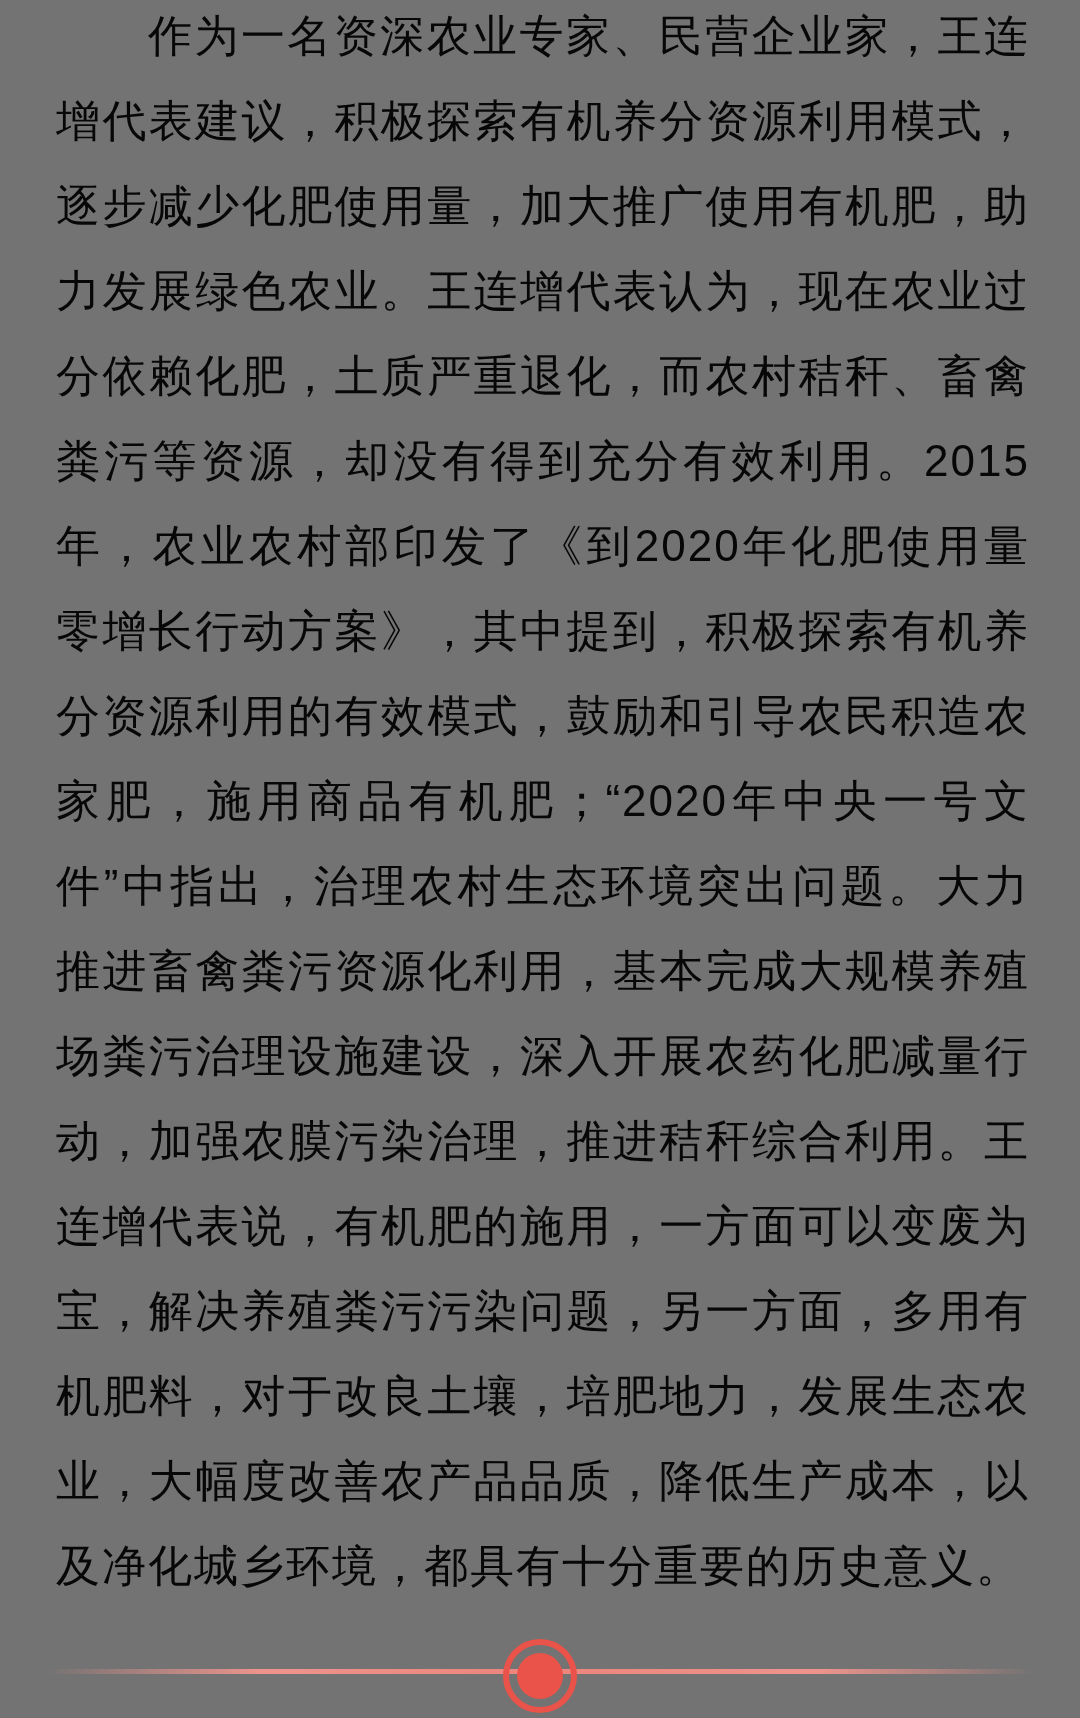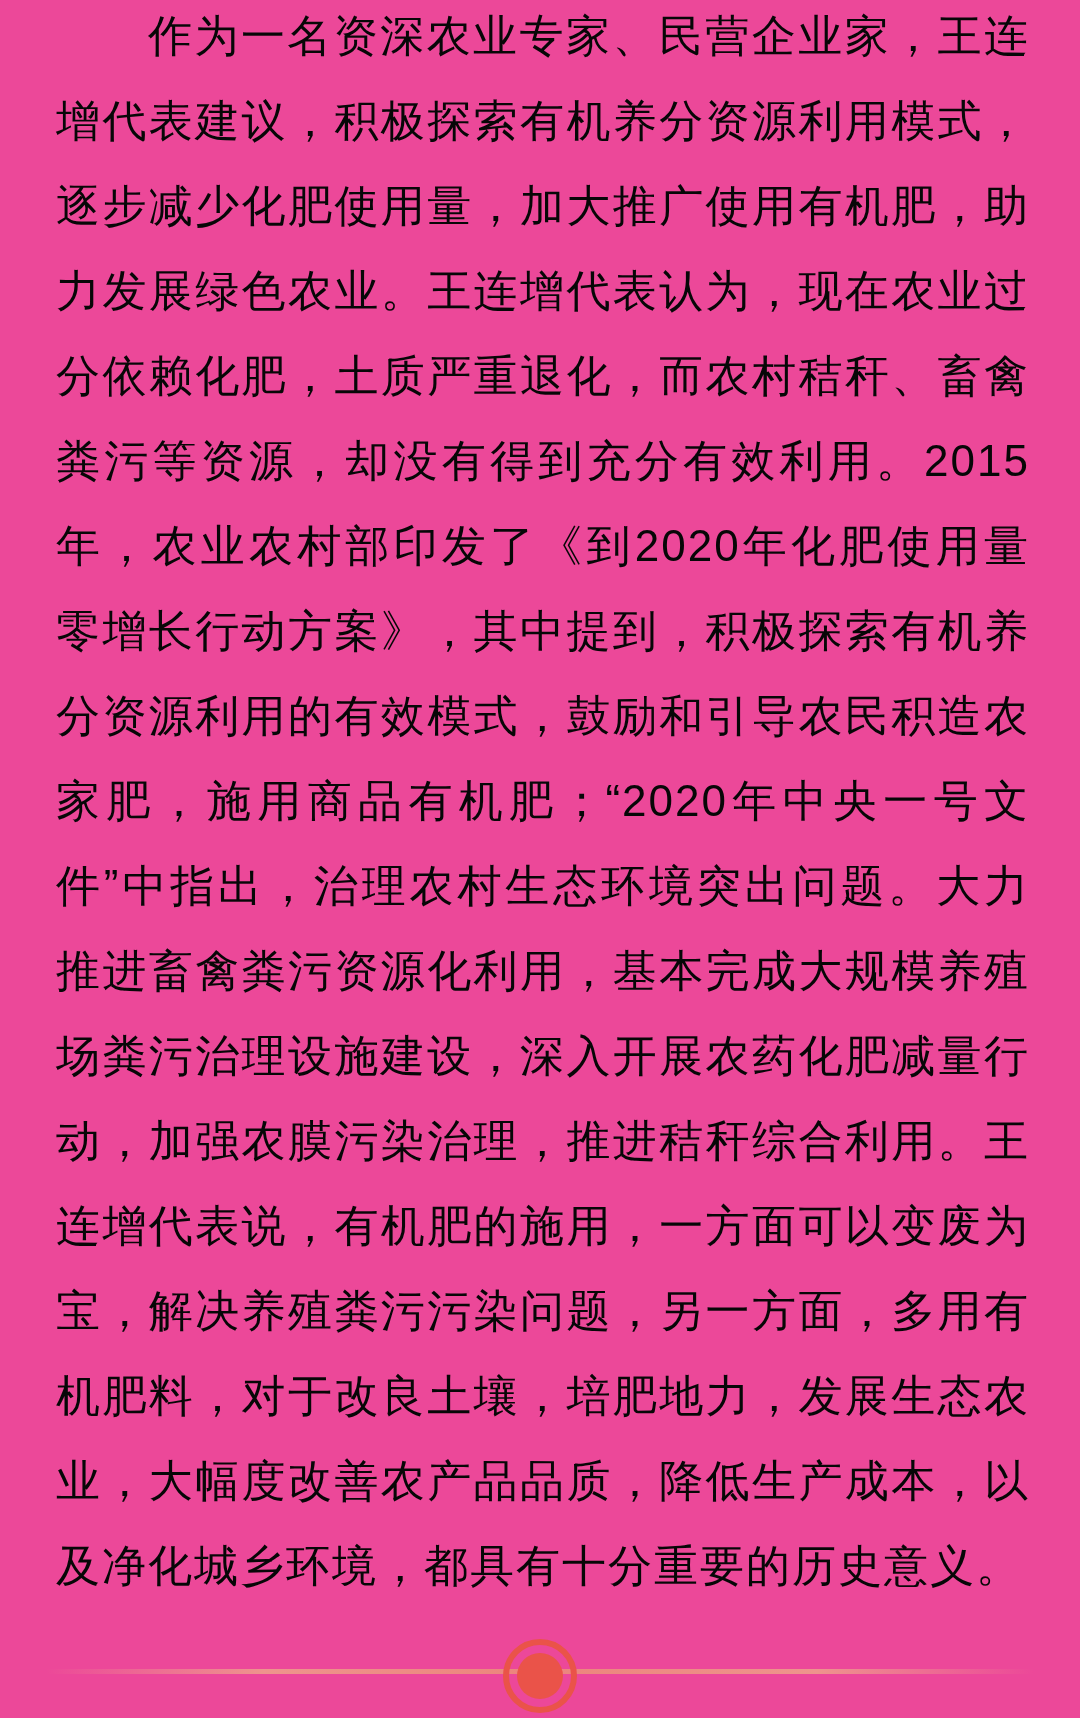--- a/index.html
+++ b/index.html
@@ -72,21 +72,21 @@
     top: 15px;
     width: 46px;
     height: 46px;
     border-radius: 50%;
     background: var(--accent-color, #ea5349);
   }
 </style>
 </head>
 <body>
 
-<div id="screen" style="background: #ec4899;">
+<div id="screen" style="background: #737373;">
 
   <div class="article">
     <p class="article-text" style="color: rgb(7, 7, 7);">作为一名资深农业专家、民营企业家，王连增代表建议，积极探索有机养分资源利用模式，逐步减少化肥使用量，加大推广使用有机肥，助力发展绿色农业。王连增代表认为，现在农业过分依赖化肥，土质严重退化，而农村秸秆、畜禽粪污等资源，却没有得到充分有效利用。2015年，农业农村部印发了《到2020年化肥使用量零增长行动方案》，其中提到，积极探索有机养分资源利用的有效模式，鼓励和引导农民积造农家肥，施用商品有机肥；“2020年中央一号文件”中指出，治理农村生态环境突出问题。大力推进畜禽粪污资源化利用，基本完成大规模养殖场粪污治理设施建设，深入开展农药化肥减量行动，加强农膜污染治理，推进秸秆综合利用。王连增代表说，有机肥的施用，一方面可以变废为宝，解决养殖粪污污染问题，另一方面，多用有机肥料，对于改良土壤，培肥地力，发展生态农业，大幅度改善农产品品质，降低生产成本，以及净化城乡环境，都具有十分重要的历史意义。</p>
   </div>
 
   <div class="divider">
     <div class="divider-line"></div>
     <div class="divider-ring"></div>
     <div class="divider-dot"></div>
   </div>

